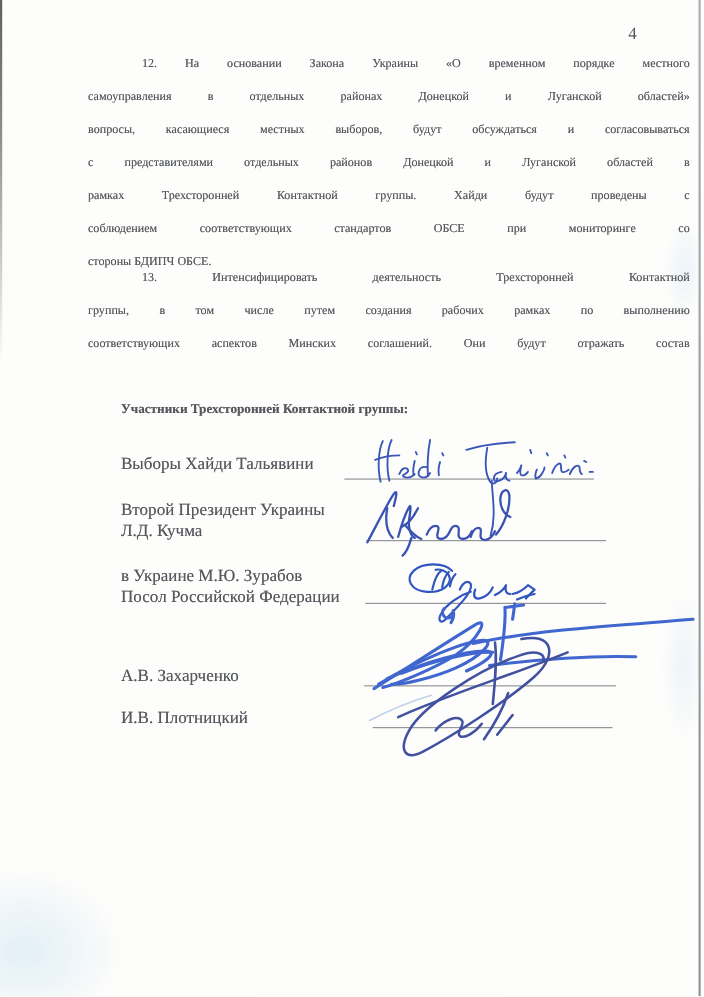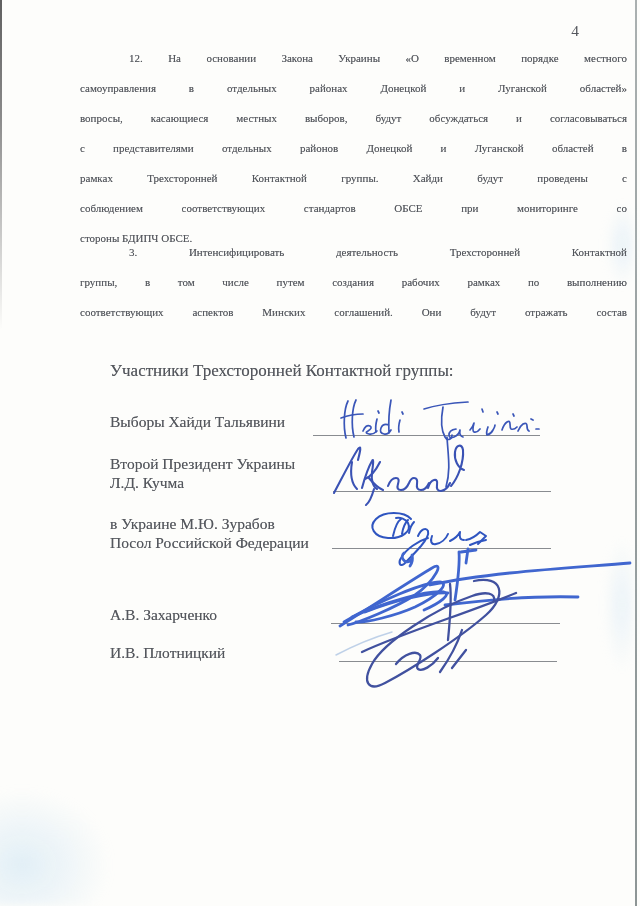--- a/index.html
+++ b/index.html
@@ -23,21 +23,21 @@
     background:radial-gradient(ellipse at 60% 50%,rgba(214,232,245,.45),rgba(214,232,245,0) 75%);}
   
   .pagenum{position:absolute;top:20px;left:560px;width:30px;height:22px;
     font-size:15.5px;line-height:22px;text-align:center;}
   .bline{position:absolute;left:80px;width:547px;height:22px;line-height:22px;
     font-size:11px;text-align:justify;text-align-last:justify;
     text-shadow:0 0 .5px rgba(84,87,93,.6);}
   .bline.first{padding-left:49px;width:498px;}
   .bline.lastline{text-align:left;text-align-last:left;}
   .heading{position:absolute;left:110px;top:360px;height:22px;line-height:22px;
-    font-size:17px;text-shadow:0 0 .5px rgba(84,87,93,.6);}
+    font-size:12px;text-shadow:0 0 .5px rgba(84,87,93,.6);font-weight:bold;}
   .slabel{position:absolute;left:110px;font-size:15.5px;line-height:19px;
     text-shadow:0 0 .5px rgba(84,87,93,.6);}
   .sigline{position:absolute;height:1px;background:#898c90;}
   .sig-layer{position:absolute;left:0;top:0;width:640px;height:906px;pointer-events:none;}
   .sig-layer path{fill:none;stroke-linecap:round;stroke-linejoin:round;}
 </style>
 </head>
 <body>
 
 <div class="page">
@@ -51,21 +51,21 @@
   <div class="pagenum">4</div>
 
   <div class="bline first" style="top:47px">12. На основании Закона Украины «О временном порядке местного</div>
   <div class="bline" style="top:77px">самоуправления в отдельных районах Донецкой и Луганской областей»</div>
   <div class="bline" style="top:107px">вопросы, касающиеся местных выборов, будут обсуждаться и согласовываться</div>
   <div class="bline" style="top:137px">с представителями отдельных районов Донецкой и Луганской областей в</div>
   <div class="bline" style="top:167px">рамках Трехсторонней Контактной группы. Хайди будут проведены с</div>
   <div class="bline" style="top:197px">соблюдением соответствующих стандартов ОБСЕ при мониторинге со</div>
   <div class="bline lastline" style="top:227px">стороны БДИПЧ ОБСЕ.</div>
 
-  <div class="bline first" style="top:241px">3. Интенсифицировать деятельность Трехсторонней Контактной</div>
+  <div class="bline first" style="top:241px">13. Интенсифицировать деятельность Трехсторонней Контактной</div>
   <div class="bline" style="top:271px">группы, в том числе путем создания рабочих рамках по выполнению</div>
   <div class="bline" style="top:301px">соответствующих аспектов Минских соглашений. Они будут отражать состав</div>
 
   <div class="heading">Участники Трехсторонней Контактной группы:</div>
 
   <div class="slabel" style="top:412px">Выборы Хайди Тальявини</div>
 
   <div class="slabel" style="top:454px">
     <div>Второй Президент Украины</div>
     <div>Л.Д. Кучма</div>

